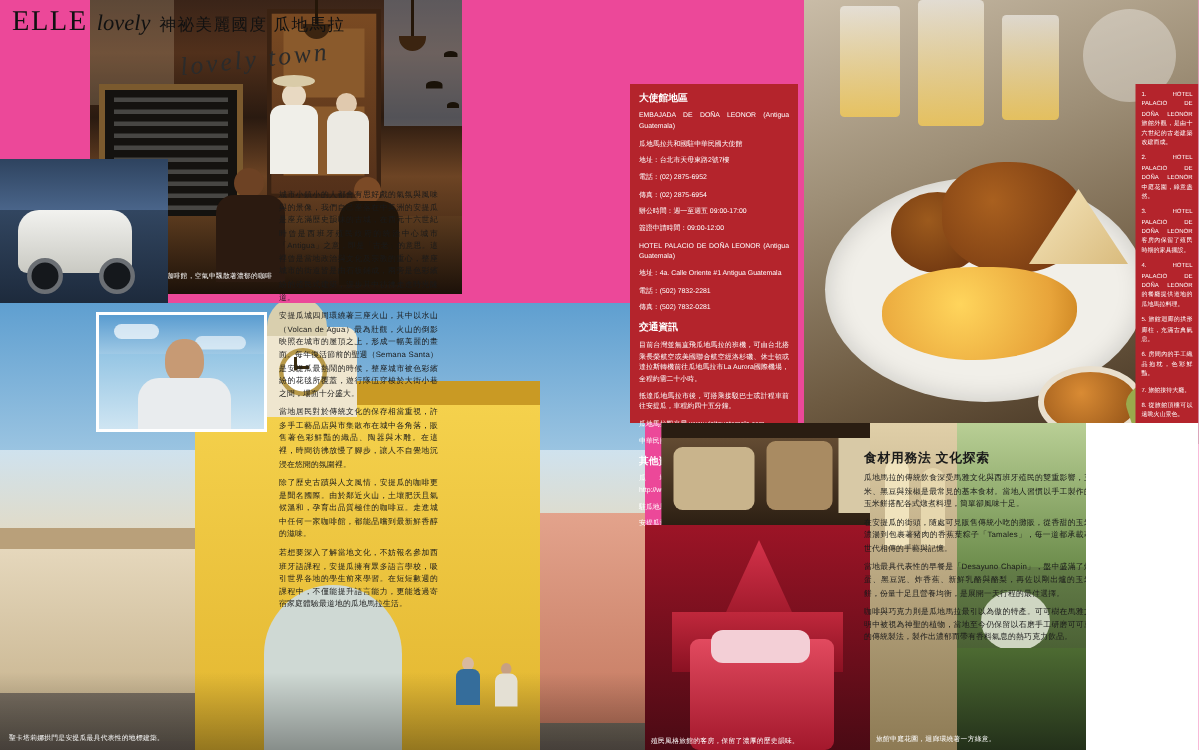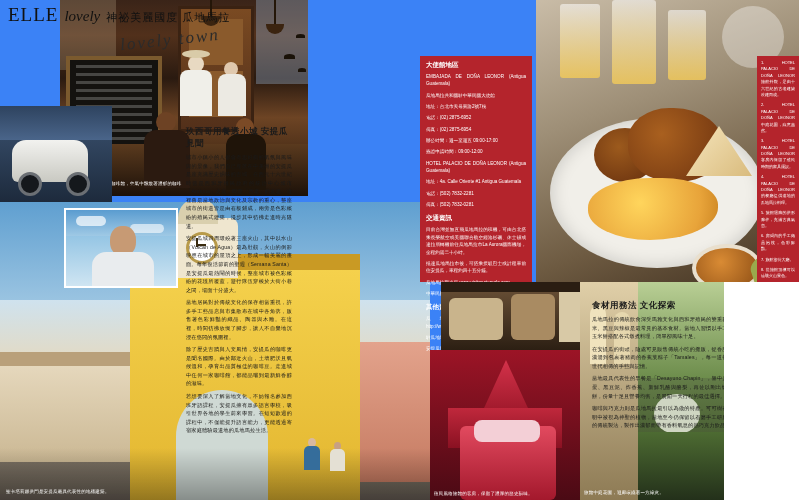--- a/index.html
+++ b/index.html
@@ -8,21 +8,21 @@
     background: #ffffff;
   }
   body {
     font-family: "Liberation Sans", sans-serif;
   }
   #page {
     position: relative;
     width: 799px;
     height: 500px;
     overflow: hidden;
-    background: #3b82f6;
+    background: #ec4899;
   }
   .abs { position: absolute; }
 
   
   #masthead {
     left: 8px; top: 4px; width: 320px; height: 22px;
     display: flex; align-items: baseline; gap: 6px;
     z-index: 60;
   }
   #masthead .elle {
@@ -306,21 +306,20 @@
   <div class="abs photo" id="photo-man" style="border:2px solid #ffffff; z-index:12;">
     <div class="bg"></div>
     <div class="abs" style="left:0;top:0;width:100%;height:26px;background:linear-gradient(180deg,#5a9cd0,#9fc9e5);"></div>
     <div class="abs" style="left:10px;top:6px;width:30px;height:10px;background:rgba(255,255,255,.7);border-radius:6px;"></div>
     <div class="abs" style="left:64px;top:14px;width:34px;height:9px;background:rgba(255,255,255,.6);border-radius:6px;"></div>
     <div class="head"></div>
     <div class="body"></div>
   </div>
 
   <div class="abs txtcol" style="left:186px;top:126px;width:106px;">
-    <h4>玖西哥用餐透小城 安提瓜見聞</h4>
     <p>城市小鎮小的人都會有思好戲的氣氛與風味與的景像，我們自己座落在中美洲的安提瓜是座充滿歷史韻味的古城，在西元十六世紀時曾是西班牙殖民政府的統治中心城市「Antigua」之意，即是「古老」的意思。這裡曾是當地政治與文化及宗教的重心，整座城市的街道皆是由石板鋪成，兩旁是色彩繽紛的殖民式建築，漫步其中彷彿走進時光隧道。</p>
     <p>安提瓜城四周環繞著三座火山，其中以水山（Volcan de Agua）最為壯觀，火山的倒影映照在城市的屋頂之上，形成一幅美麗的畫面。每年復活節前的聖週（Semana Santa）是安提瓜最熱鬧的時候，整座城市被色彩繽紛的花毯所覆蓋，遊行隊伍穿梭於大街小巷之間，場面十分盛大。</p>
     <p>當地居民對於傳統文化的保存相當重視，許多手工藝品店與市集散布在城中各角落，販售著色彩鮮豔的織品、陶器與木雕。在這裡，時間彷彿放慢了腳步，讓人不自覺地沉浸在悠閒的氛圍裡。</p>
     <p>除了歷史古蹟與人文風情，安提瓜的咖啡更是聞名國際。由於鄰近火山，土壤肥沃且氣候溫和，孕育出品質極佳的咖啡豆。走進城中任何一家咖啡館，都能品嚐到最新鮮香醇的滋味。</p>
     <p>若想要深入了解當地文化，不妨報名參加西班牙語課程，安提瓜擁有眾多語言學校，吸引世界各地的學生前來學習。在短短數週的課程中，不僅能提升語言能力，更能透過寄宿家庭體驗最道地的瓜地馬拉生活。</p>
   </div>
 
   <div class="abs redbox" style="left:420px;top:56px;width:112px;height:226px;padding:5px 6px;box-sizing:border-box;">
     <h5>大使館地區</h5>
     <p>EMBAJADA DE DOÑA LEONOR (Antigua Guatemala)</p>
@@ -382,21 +381,21 @@
     <div class="bg"></div>
     <div class="arcade"></div>
     <div class="abs" style="left:10px;top:24px;width:16px;height:58px;background:#f0e3bd;border-radius:8px 8px 0 0;"></div>
     <div class="abs" style="left:34px;top:30px;width:16px;height:52px;background:#e6d7ae;border-radius:8px 8px 0 0;"></div>
     <div class="abs" style="left:58px;top:0;width:86px;height:96px;background:linear-gradient(180deg,#b9cf95,#6d8d4c);"></div>
     <div class="fount"></div>
     <div class="abs" style="left:58px;top:150px;width:86px;height:68px;background:linear-gradient(180deg,#4d6b32,#23301a);"></div>
     <span class="cap" style="left:4px;bottom:3px;width:130px;">旅館中庭花園，迴廊環繞著一方綠意。</span>
   </div>
 
-  <div class="abs txtcol" style="left:592px;top:300px;width:152px;">
+  <div class="abs txtcol" style="left:576px;top:300px;width:152px;">
     <h4>食材用務法 文化探索</h4>
     <p>瓜地馬拉的傳統飲食深受馬雅文化與西班牙殖民的雙重影響，玉米、黑豆與辣椒是最常見的基本食材。當地人習慣以手工製作的玉米餅搭配各式燉煮料理，簡單卻風味十足。</p>
     <p>在安提瓜的街頭，隨處可見販售傳統小吃的攤販，從香甜的玉米濃湯到包裹著豬肉的香蕉葉粽子「Tamales」，每一道都承載著世代相傳的手藝與記憶。</p>
     <p>當地最具代表性的早餐是「Desayuno Chapin」，盤中盛滿了炒蛋、黑豆泥、炸香蕉、新鮮乳酪與酪梨，再佐以剛出爐的玉米餅，份量十足且營養均衡，是展開一天行程的最佳選擇。</p>
     <p>咖啡與巧克力則是瓜地馬拉最引以為傲的特產。可可樹在馬雅文明中被視為神聖的植物，當地至今仍保留以石磨手工研磨可可豆的傳統製法，製作出濃郁而帶有香料氣息的熱巧克力飲品。</p>
   </div>
 
   <div class="abs" style="left:724px;top:282px;width:75px;height:218px;background:linear-gradient(180deg,#ffffff,#ffffff);"></div>
 
 </div>

